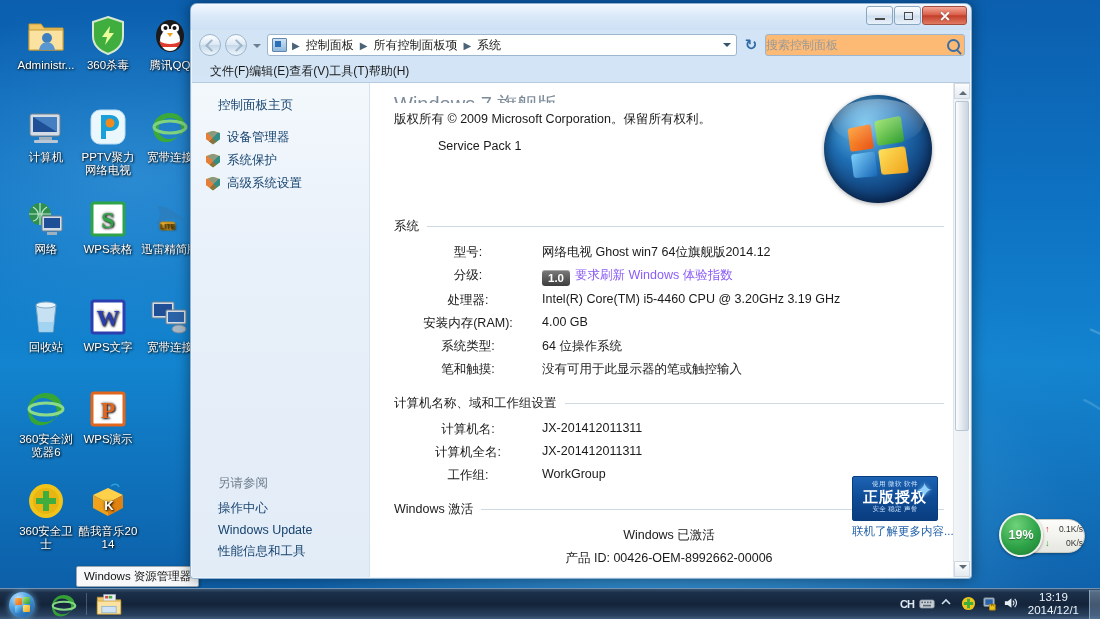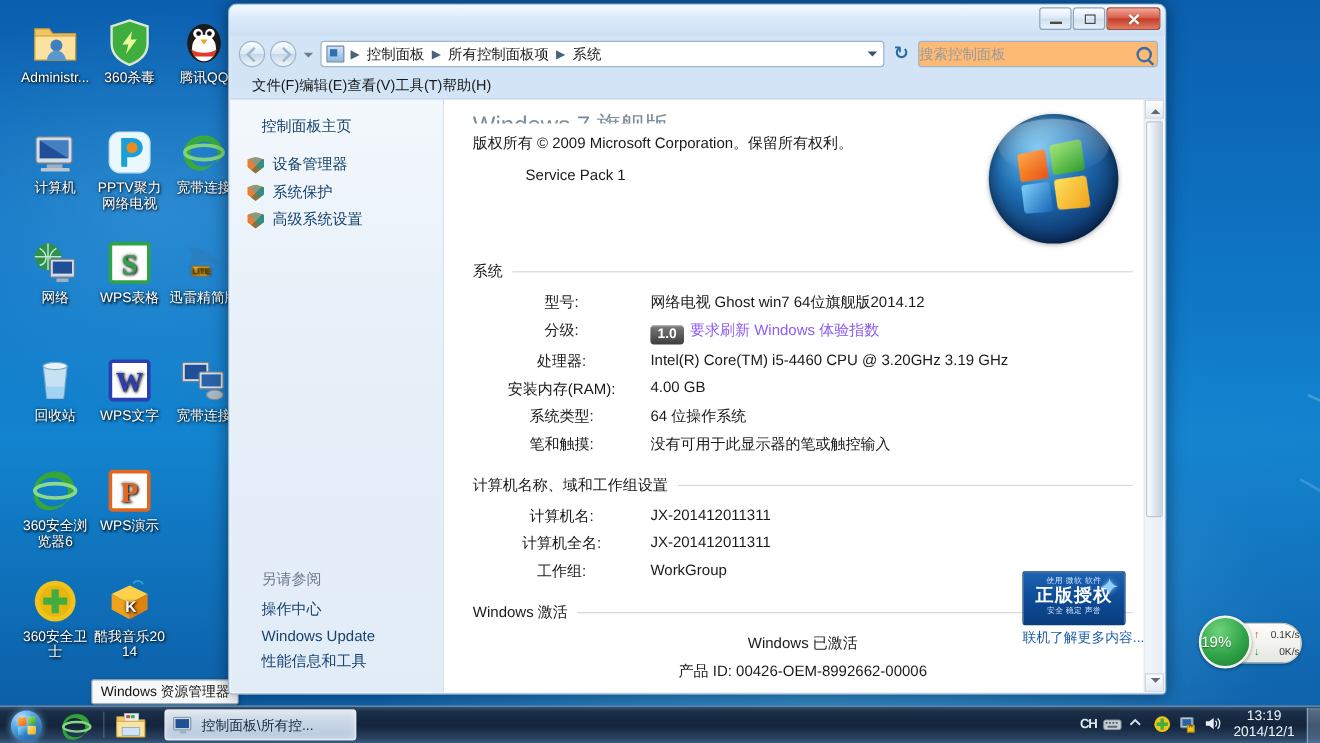--- a/index.html
+++ b/index.html
@@ -251,21 +251,21 @@
   }
   #netwidget .pill {
     position: absolute; left: 18px; top: 6px; width: 68px; height: 34px; border-radius: 17px;
     background: linear-gradient(180deg,#fdfdfb,#e7e7e1);
     border: 1px solid #c9c9bf; box-shadow: 0 1px 3px rgba(0,0,0,.3);
   }
   #netwidget .circ {
     position: absolute; left: 0; top: 0; width: 44px; height: 44px; border-radius: 50%;
     background: radial-gradient(circle at 38% 26%, #6fd37a 0%, #2fa348 55%, #1b7a33 100%);
     border: 2px solid #f1f1ec; box-shadow: 0 1px 3px rgba(0,0,0,.4);
-    color: #fff; font-size: 12.5px; font-weight: normal; line-height: 40px;
+    color: #fff; font-size: 12.5px; font-weight: bold; text-align: center; line-height: 40px;
     text-shadow: 0 1px 1px rgba(0,0,0,.4);
   }
   #netwidget .rates { position: absolute; left: 46px; top: 9px; width: 40px; font-size: 8.5px; color: #333; }
   #netwidget .rline { display: flex; align-items: center; gap: 2px; height: 14px; }
   #netwidget .arrow-up { color: #d33; font-size: 9px; }
   #netwidget .arrow-dn { color: #2a2; font-size: 9px; }
   #netwidget .rval { flex: 1 1 auto; text-align: right; padding-right: 2px; }
 
   
   #tooltip {
@@ -721,30 +721,20 @@
     <svg width="30" height="26" viewBox="0 0 42 40" style="position:absolute;left:3px;top:2px;">
       <path d="M3 8h13l3 4h20v22H3z" fill="#f2c663" stroke="#c79a32"></path>
       <rect x="13" y="4" width="18" height="10" fill="#e9eef3" stroke="#b6bfc8"></rect>
       <rect x="15" y="6" width="5" height="4" fill="#d94b3e"></rect>
         <rect x="21" y="6" width="5" height="4" fill="#3fae3f"></rect>
       <path d="M3 14h36v20H3z" fill="#fbe2a0" stroke="#c79a32"></path>
       <rect x="10" y="22" width="22" height="10" fill="#cfe3f5" stroke="#7fa8c4"></rect>
     </svg>
   </div>
 
-  <div id="taskitem">
-    <span style="display:inline-block;width:18px;height:15px;position:relative;">
-      <svg width="18" height="15" viewBox="0 0 24 20">
-        <rect x="1" y="1" width="19" height="14" rx="1" fill="#d4dde6" stroke="#6d7f90"></rect>
-        <rect x="3" y="3" width="15" height="10" fill="#1f4f96"></rect>
-        <rect x="8" y="16" width="7" height="3" fill="#9fb0c0"></rect>
-      </svg>
-    </span>
-    <span>控制面板\所有控...</span>
-  </div>
 
   <div id="tray">
     <span class="ime">CH</span>
     <span class="tray-ico">
       <svg width="16" height="12" viewBox="0 0 20 14" style="margin-top:2px;">
         <rect x="1" y="2" width="18" height="10" rx="2" fill="#c6ced6" stroke="#8c96a0"></rect>
         <rect x="3" y="4" width="2" height="2" fill="#5a646e"></rect>
           <rect x="6.5" y="4" width="2" height="2" fill="#5a646e"></rect>
         <rect x="10" y="4" width="2" height="2" fill="#5a646e"></rect>
           <rect x="13.5" y="4" width="2" height="2" fill="#5a646e"></rect>

